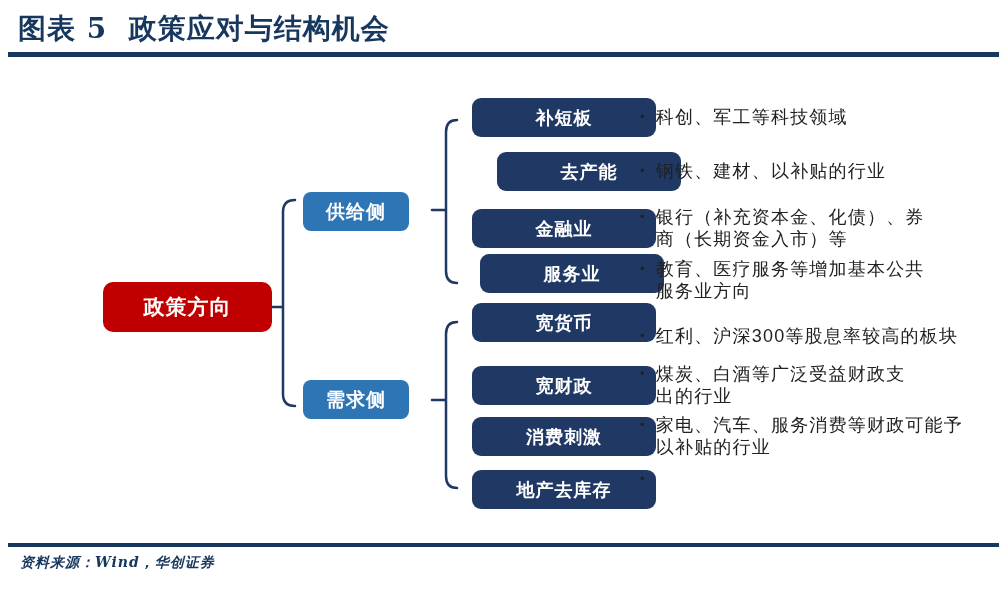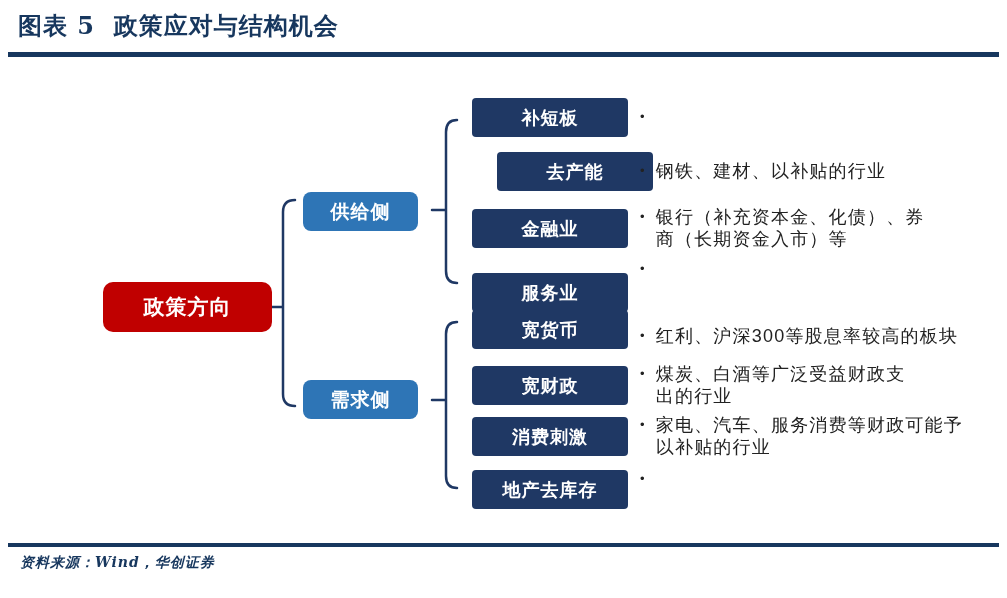--- a/index.html
+++ b/index.html
@@ -6,47 +6,47 @@
   .canvas{
     position:relative;
     width:1007px;height:598px;
     background:#ffffff;
     font-family:"Liberation Sans","DejaVu Sans",sans-serif;
     overflow:hidden;
   }
   .fig-title{
     position:absolute;left:18px;top:10px;
     font-family:"DejaVu Serif","Liberation Serif",serif;
-    font-weight:bold;font-size:24px;color:#17375E;
+    font-weight:bold;font-size:28px;color:#17375E;
     white-space:pre;letter-spacing:1px;
   }
   .rule{position:absolute;left:8px;width:991px;background:#17375E;}
   .rule-top{top:52px;height:5px;}
   .rule-bottom{top:543px;height:4px;}
   .footer-src{
     position:absolute;left:20px;top:554px;
     font-family:"DejaVu Serif","Liberation Serif",serif;
     font-style:italic;font-weight:bold;
     font-size:14px;color:#17375E;letter-spacing:1px;white-space:pre;
   }
   .node{
     position:absolute;display:flex;align-items:center;justify-content:center;
     color:#ffffff;font-weight:bold;text-align:center;
   }
   .node-root{
     left:103px;top:282px;width:169px;height:50px;
     background:#C00000;border-radius:10px;font-size:21px;letter-spacing:1px;
   }
   .node-branch{
-    left:303px;width:115px;height:39px;
+    left:303px;width:106px;height:39px;
     background:#2E75B6;border-radius:8px;font-size:19px;letter-spacing:1px;
   }
   .node-leaf{
-    left:472px;width:156px;height:39px;
-    background:#1F3864;border-radius:4px;font-size:18px;letter-spacing:1px;
+    left:472px;width:184px;height:39px;
+    background:#1F3864;border-radius:9px;font-size:18px;letter-spacing:1px;
   }
   .bullet{
     position:absolute;left:640px;width:352px;
     display:flex;gap:10px;align-items:flex-start;
     color:#222222;font-size:18px;line-height:22px;letter-spacing:1.2px;
   }
   .bullet .dot{flex:0 0 auto;font-size:13px;line-height:22px;color:#222222;}
   .bullet .note{white-space:pre-line;}
   .connectors{position:absolute;left:0;top:0;pointer-events:none;}
 </style>
@@ -77,50 +77,53 @@
 
   <div class="node node-leaf" style="top:98px;">
     <span>补短板</span>
   </div>
   <div class="node node-leaf" style="top:152px;margin-left:25px;">
     <span>去产能</span>
   </div>
   <div class="node node-leaf" style="top:209px;">
     <span>金融业</span>
   </div>
-  <div class="node node-leaf" style="top:273px;">
+  <div class="node node-leaf" style="top:254px;margin-left:8px;">
     <span>服务业</span>
   </div>
-  <div class="node node-leaf" style="top:310px;">
+  <div class="node node-leaf" style="top:303px;">
     <span>宽货币</span>
   </div>
   <div class="node node-leaf" style="top:366px;">
     <span>宽财政</span>
   </div>
   <div class="node node-leaf" style="top:417px;">
     <span>消费刺激</span>
   </div>
   <div class="node node-leaf" style="top:470px;">
     <span>地产去库存</span>
   </div>
 
   <div class="bullet" style="top:106px;">
     <span class="dot">•</span>
+    <span class="note">科创、军工等科技领域</span>
   </div>
   <div class="bullet" style="top:160px;">
     <span class="dot">•</span>
     <span class="note">钢铁、建材、以补贴的行业</span>
   </div>
   <div class="bullet" style="top:206px;">
     <span class="dot">•</span>
     <span class="note">银行（补充资本金、化债）、券
 商（长期资金入市）等</span>
   </div>
   <div class="bullet" style="top:258px;">
     <span class="dot">•</span>
+    <span class="note">教育、医疗服务等增加基本公共
+服务业方向</span>
   </div>
   <div class="bullet" style="top:325px;">
     <span class="dot">•</span>
     <span class="note">红利、沪深300等股息率较高的板块</span>
   </div>
   <div class="bullet" style="top:363px;">
     <span class="dot">•</span>
     <span class="note">煤炭、白酒等广泛受益财政支
 出的行业</span>
   </div>

